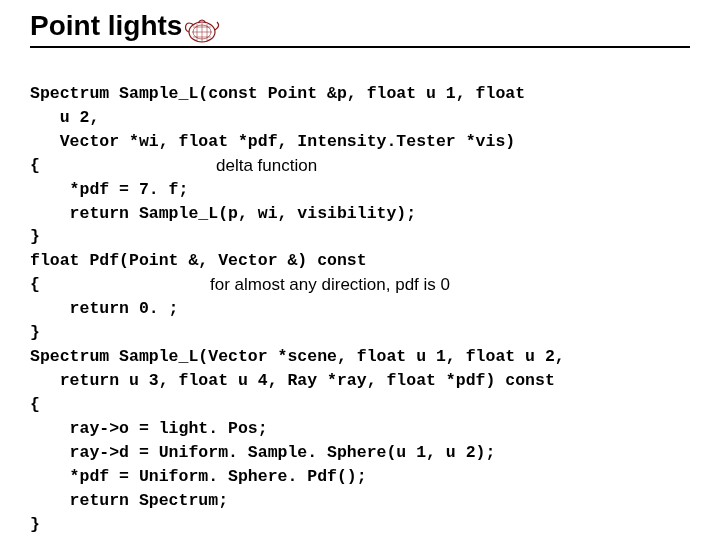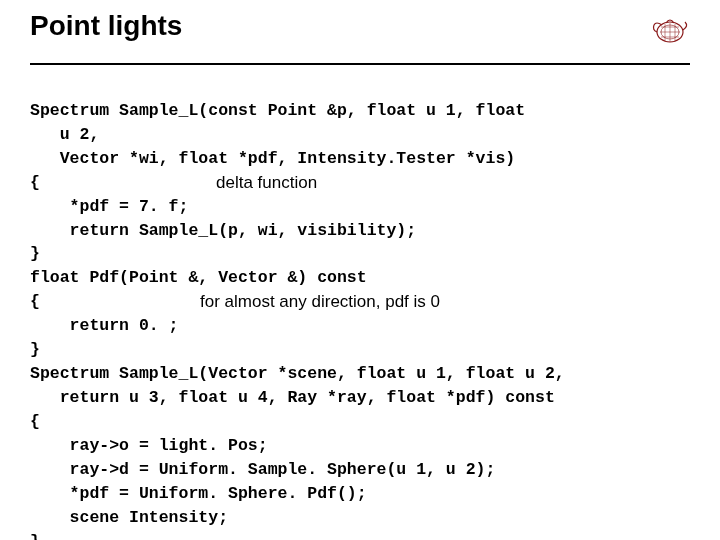--- a/index.html
+++ b/index.html
@@ -9,24 +9,23 @@
     height: 540px;
     background: #ffffff;
     font-family: Arial, Helvetica, sans-serif;
     overflow: hidden;
   }
   .slide {
     padding: 10px 30px 20px 30px;
   }
   .header {
     display: flex;
-    justify-content: space-between;
     align-items: flex-start;
     border-bottom: 2px solid #000;
-    padding-bottom: 17px;
+    padding-bottom: 0;
     margin-bottom: 10px;
   }
   .title {
     font-size: 28px;
     font-weight: bold;
     color: #000;
   }
   .logo {
     width: 40px;
     height: 34px;
@@ -74,24 +73,24 @@
 
   <div class="code-block">
 <span>Spectrum Sample_L(const Point &amp;p, float u 1, float</span>
 <span>   u 2,</span>
 <span>   Vector *wi, float *pdf, Intensity.Tester *vis)</span>
 <span>{</span><span class="annot" style="left:186px;">delta function</span>
 <span>    *pdf = 7. f;</span>
 <span>    return Sample_L(p, wi, visibility);</span>
 <span>}</span>
 <span>float Pdf(Point &amp;, Vector &amp;) const</span>
-<span>{</span><span class="annot" style="left:170px;">for almost any direction, pdf is 0</span>
+<span>{</span><span class="annot" style="left:180px;">for almost any direction, pdf is 0</span>
 <span>    return 0. ;</span>
 <span>}</span>
 <span>Spectrum Sample_L(Vector *scene, float u 1, float u 2,</span>
 <span>   return u 3, float u 4, Ray *ray, float *pdf) const</span>
 <span>{</span>
 <span>    ray-&gt;o = light. Pos;</span>
 <span>    ray-&gt;d = Uniform. Sample. Sphere(u 1, u 2);</span>
 <span>    *pdf = Uniform. Sphere. Pdf();</span>
-<span>    scene Intensity;</span>
+<span>    return Spectrum;</span>
 <span>}</span></div>
 </div>
 
 </body></html>

